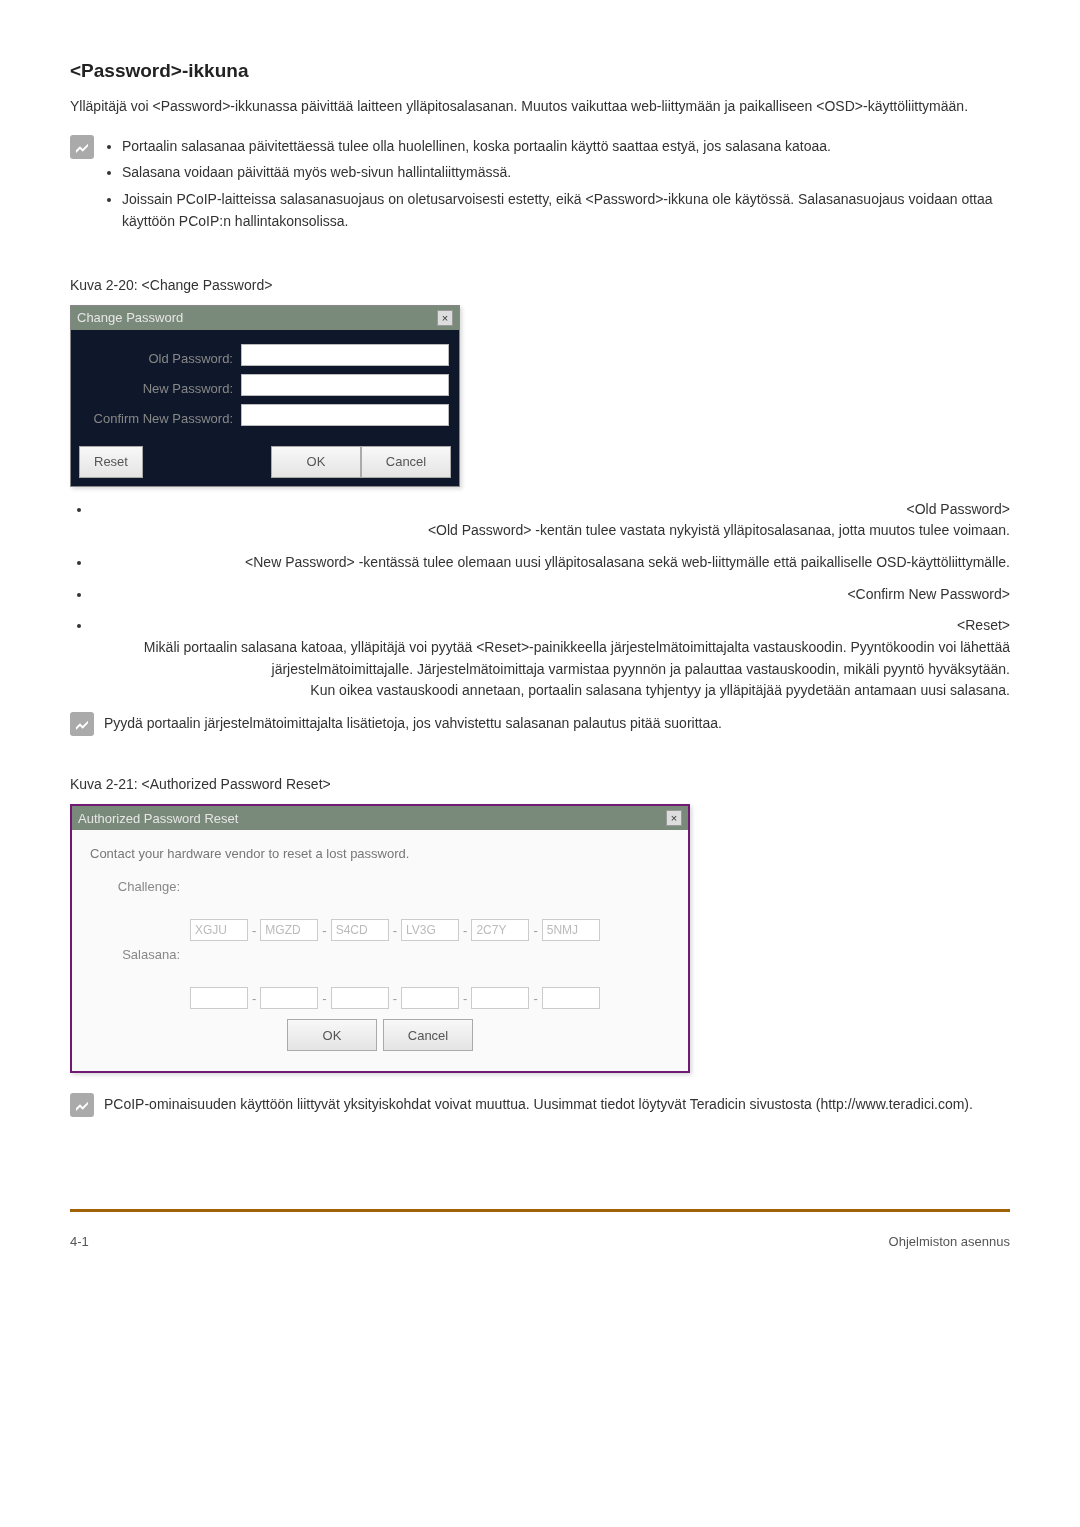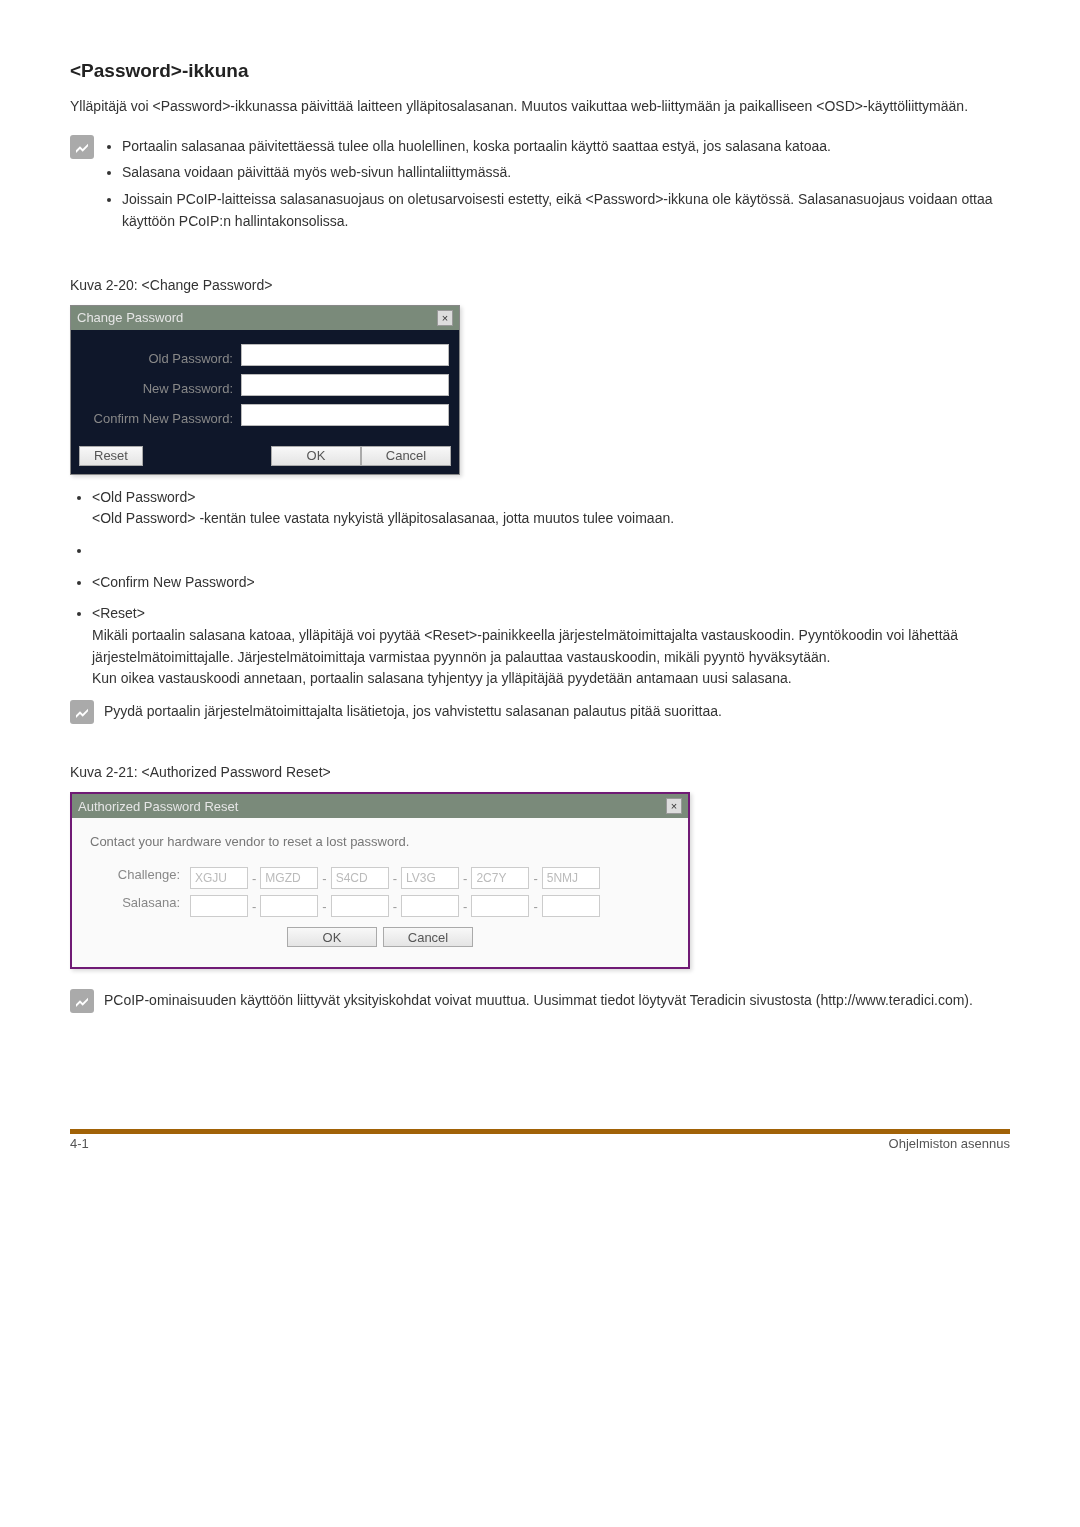--- a/index.html
+++ b/index.html
@@ -72,59 +72,59 @@
     flex: 1; height: 22px;
     border: 1px solid #bbb; background: #fff;
   }
   .dialog-buttons {
     display: flex; justify-content: space-between;
     padding: 4px 8px 8px 8px;
   }
   .dlg-btn {
     border: 1px solid #aaa;
     background: linear-gradient(#f8f8f8,#e4e4e4);
-    height: 20px;
+    height: 32px;
     font-size: 13px; color: #555;
     padding: 0 14px;
     cursor: pointer;
   }
   .dlg-btn-pair { display: flex; gap: 0; }
   .dlg-btn-pair .dlg-btn { width: 90px; }
 
   .def-list { margin: 0 0 10px 0; padding-left: 22px; }
-  .def-list > li { margin-bottom: 10px; line-height: 1.55; }
+  .def-list > li { margin-bottom: 10px; line-height: 1.55; text-align: right; }
   .def-term { display: block; }
 
   
   .dialog2 {
     border: 2px solid #701a75;
     width: 620px;
     box-shadow: 2px 2px 4px rgba(0,0,0,0.15);
     background: #fafafa;
     margin-bottom: 20px;
   }
   .dialog2-body { padding: 16px 18px 10px 18px; }
   .contact-text { color: #777; font-size: 13px; margin-bottom: 18px; }
   .chal-row { display: flex; align-items: flex-start; margin-bottom: 6px; }
   .chal-label { width: 100px; text-align: right; padding-right: 10px; color: #888; font-size: 13px; }
-  .seg-group { display: flex; gap: 4px; align-items: center; }
+  .seg-group { display: flex; gap: 4px; align-items: center; margin-top: 40px; }
   .seg {
     width: 58px; height: 22px;
     border: 1px solid #ccc;
     background: #fff;
     font-size: 12px; color: #bbb;
     padding: 2px 4px;
   }
   .seg-dash { color: #999; font-size: 13px; }
   .dialog2-buttons { display: flex; justify-content: center; gap: 6px; padding: 4px 0 10px 0; }
 
   .footer {
-    border-top: 5px solid #a16207;
-    margin-top: 116px;
-    padding-top: 2px;
+    border-top: 3px solid #a16207;
+    margin-top: 92px;
+    padding-top: 22px;
     display: flex; justify-content: space-between;
     font-size: 13px; color: #555;
   }
 </style>
 </head>
 <body>
 
 <h2>&lt;Password&gt;-ikkuna</h2>
 <p class="intro">Ylläpitäjä voi &lt;Password&gt;-ikkunassa päivittää laitteen ylläpitosalasanan. Muutos vaikuttaa web-liittymään ja paikalliseen &lt;OSD&gt;-käyttöliittymään.</p>
 
@@ -170,20 +170,21 @@
     </div>
   </div>
 </div>
 
 <ul class="def-list">
   <li>
     <span class="def-term">&lt;Old Password&gt;</span>
     <span>&lt;Old Password&gt; -kentän tulee vastata nykyistä ylläpitosalasanaa, jotta muutos tulee voimaan.</span>
   </li>
   <li>
+    <span>&lt;New Password&gt; -kentässä tulee olemaan uusi ylläpitosalasana sekä web-liittymälle että paikalliselle OSD-käyttöliittymälle.</span>
   </li>
   <li>
     <span class="def-term">&lt;Confirm New Password&gt;</span>
   </li>
   <li>
     <span class="def-term">&lt;Reset&gt;</span>
     <span>Mikäli portaalin salasana katoaa, ylläpitäjä voi pyytää &lt;Reset&gt;-painikkeella järjestelmätoimittajalta vastauskoodin. Pyyntökoodin voi lähettää järjestelmätoimittajalle. Järjestelmätoimittaja varmistaa pyynnön ja palauttaa vastauskoodin, mikäli pyyntö hyväksytään.</span><br>
     <span>Kun oikea vastauskoodi annetaan, portaalin salasana tyhjentyy ja ylläpitäjää pyydetään antamaan uusi salasana.</span>
   </li>
 </ul>

